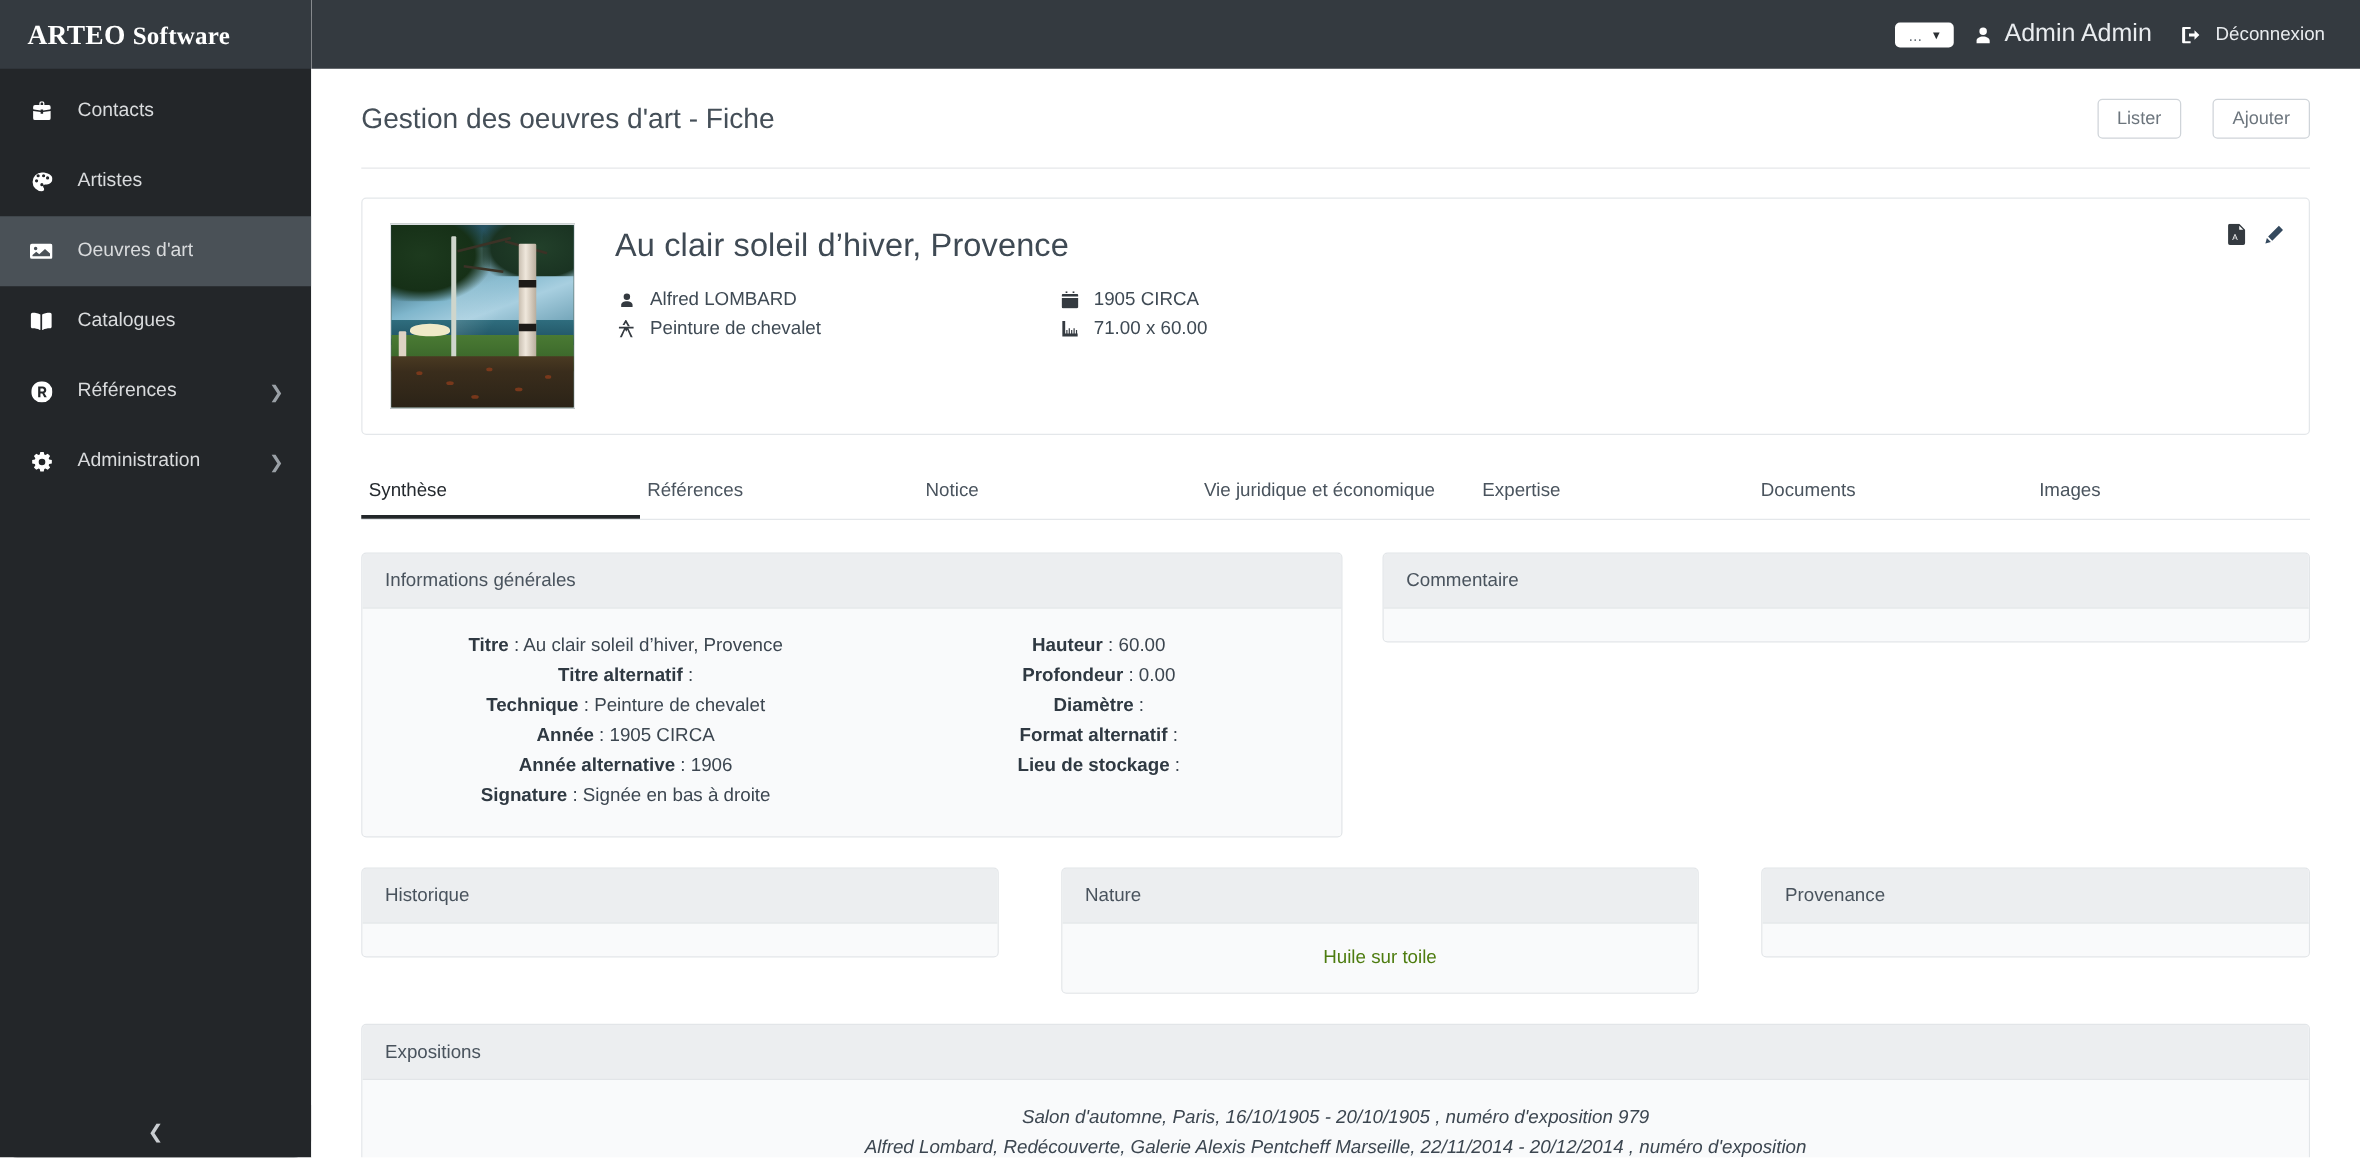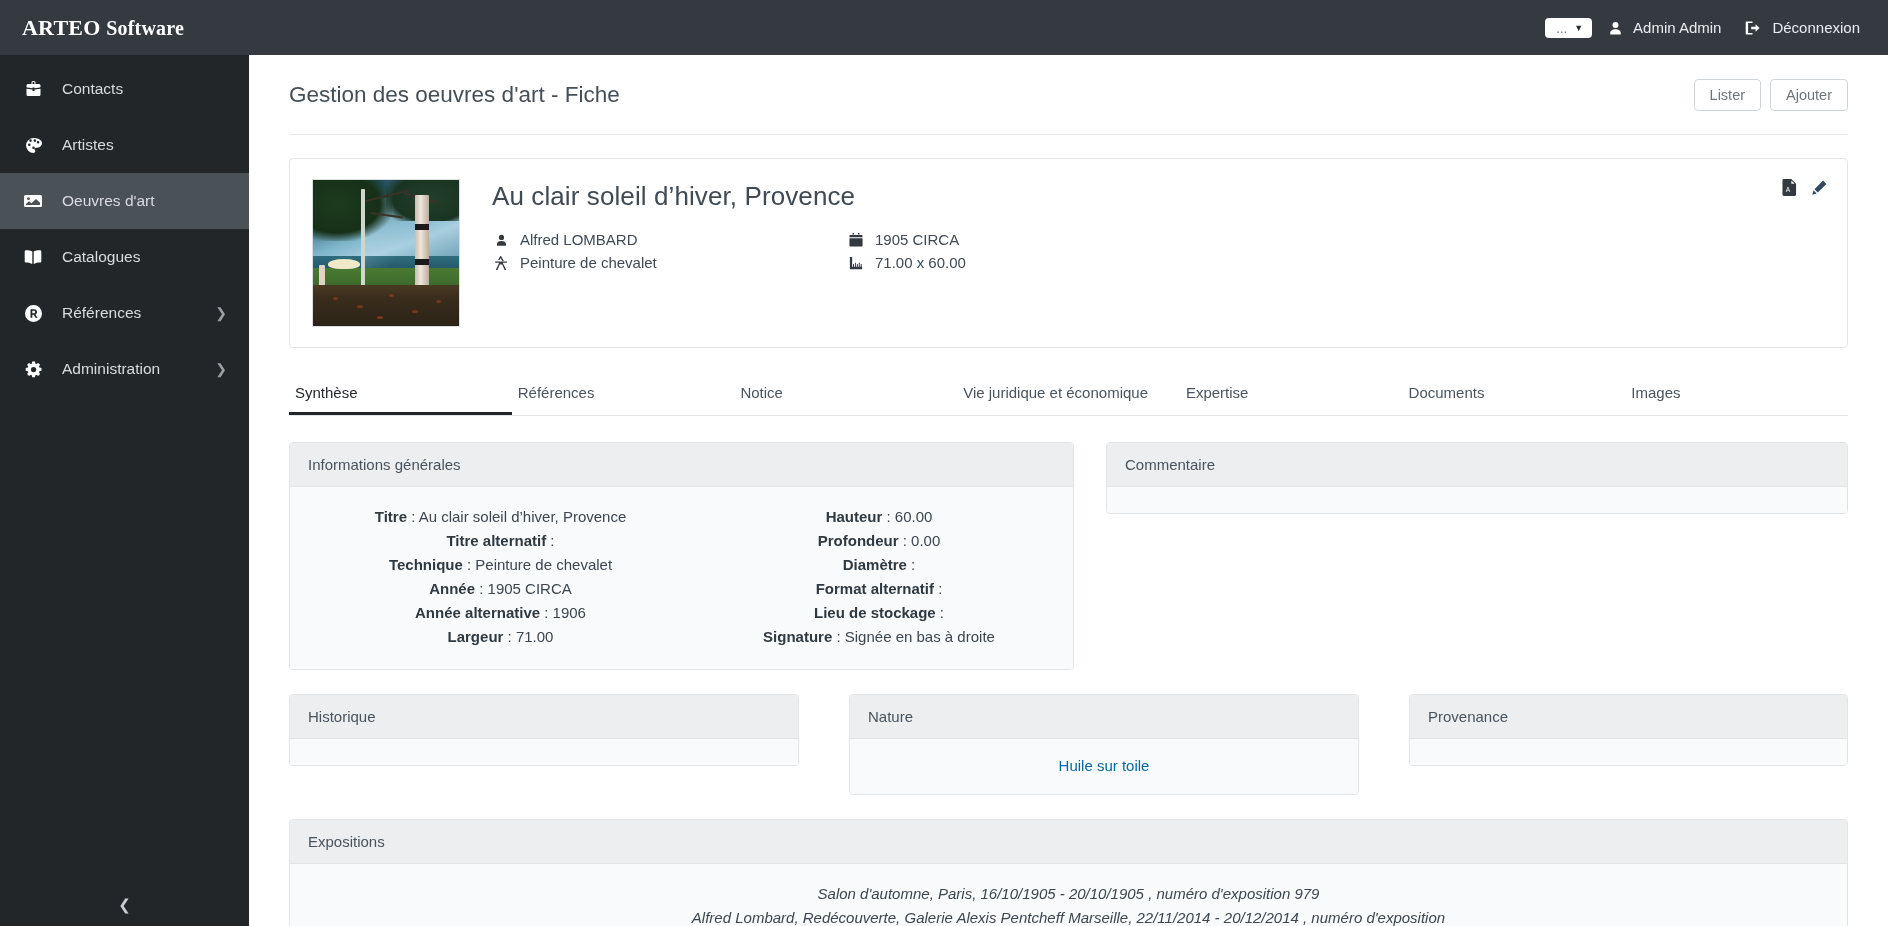--- a/index.html
+++ b/index.html
@@ -55,21 +55,21 @@
 
   
   .main { flex: 1 1 auto; height: 926px; background: #fff; overflow: hidden; position: relative; }
   .main-inner { padding: 0 40px; }
 
   .page-head {
     height: 80px; display: flex; align-items: center;
     justify-content: space-between; border-bottom: 1px solid #e6e8ea;
   }
   .page-title { font-size: 22.5px; color: #454f58; font-weight: 400; }
-  .head-actions { display: flex; gap: 9px; }
+  .head-actions { display: flex; gap: 25px; }
   .btn-outline {
     border: 1px solid #cfd4d9; background: #fff; border-radius: 4px;
     padding: 7px 15px; font-size: 14.5px; color: #6c757d; cursor: pointer;
     font-family: "Liberation Sans", sans-serif;
   }
 
   
   .card {
     margin-top: 23px; border: 1px solid #e4e7ea; border-radius: 4px;
     background: #fff; padding: 20px 22px; display: flex; position: relative;
@@ -166,21 +166,21 @@
     background: #eceef0; border-bottom: 1px solid #e2e5e8;
     padding: 13px 18px; font-size: 15px; color: #49535d;
   }
   .panel-body { padding: 18px 18px 20px; background: #f9fafb; text-align: center; }
   .panel-body.empty { min-height: 26px; padding: 13px 18px; }
 
   .fields { display: grid; grid-template-columns: 385px auto; column-gap: 10px; row-gap: 0; }
   .field { font-size: 15px; color: #3c4650; line-height: 24px; }
   .field b { font-weight: bold; color: #2f3942; }
 
-  .nature-line { font-size: 15px; color: #0369a1; }
+  .nature-line { font-size: 15px; color: #4d7c0f; }
 
   .expo-line { font-size: 15px; color: #3c4650; font-style: italic; line-height: 24px; }
 </style>
 </head>
 <body>
 
 <div id="app">
 
   <aside class="sidebar">
     <div class="brand">
@@ -260,21 +260,21 @@
     <div style="position:absolute;left:0;top:0;right:0;height:55px;background:#343a40;display:flex;align-items:center;justify-content:flex-end;padding-right:28px;gap:0;">
       <div style="background:#fff;border-radius:4px;padding:5px 9px 5px 11px;display:flex;align-items:center;gap:7px;margin-right:16px;min-width:46px;justify-content:center;">
         <span style="font-size:13px;color:#6c757d;line-height:8px;align-self:flex-end;">...</span>
         <span style="font-size:9px;color:#2b2f33;">▼</span>
       </div>
       <span style="margin-right:10px;display:flex;">
         <svg width="15" height="16" viewBox="0 0 16 16" fill="#ffffff">
             <path d="M8 8a3.2 3.2 0 1 0 0-6.4A3.2 3.2 0 0 0 8 8zm0 1.3c-3 0-5.6 1.6-5.6 3.5V15h11.2v-2.2c0-1.9-2.6-3.5-5.6-3.5z"></path>
           </svg>
       </span>
-      <span style="color:#e9ecef;font-size:15px;margin-right:24px;">Admin Admin</span>
+      <span style="color:#e9ecef;font-size:20px;margin-right:24px;">Admin Admin</span>
       <span style="margin-right:11px;display:flex;">
         <svg width="16" height="16" viewBox="0 0 16 16" fill="#ffffff">
             <path d="M1.5 1.5h6v1.6H3.1v9.8h4.4v1.6h-6a.8.8 0 0 1-.8-.8V2.3a.8.8 0 0 1 .8-.8zM10.6 4.2l3.9 3.8-3.9 3.8v-2.6H6.2V6.8h4.4V4.2z"></path>
           </svg>
       </span>
       <span style="color:#e9ecef;font-size:15px;cursor:pointer;">Déconnexion</span>
     </div>
 
     <div class="main-inner" style="padding-top:55px;">
 
@@ -390,21 +390,20 @@
 
               <div class="field"><b>Technique</b> : <span>Peinture de chevalet</span></div>
               <div class="field"><b>Diamètre</b> : <span></span></div>
 
               <div class="field"><b>Année</b> : <span>1905 CIRCA</span></div>
               <div class="field"><b>Format alternatif</b> : <span></span></div>
 
               <div class="field"><b>Année alternative</b> : <span>1906</span></div>
               <div class="field"><b>Lieu de stockage</b> : <span></span></div>
 
-              <div class="field"><b>Largeur</b> : <span>71.00</span></div>
               <div class="field"><b>Signature</b> : <span>Signée en bas à droite</span></div>
             </div>
           </div>
         </div>
 
         <div class="panel" style="flex:1 1 auto;align-self:flex-start;">
           <div class="panel-head">Commentaire</div>
           <div class="panel-body empty"></div>
         </div>
       </div>

